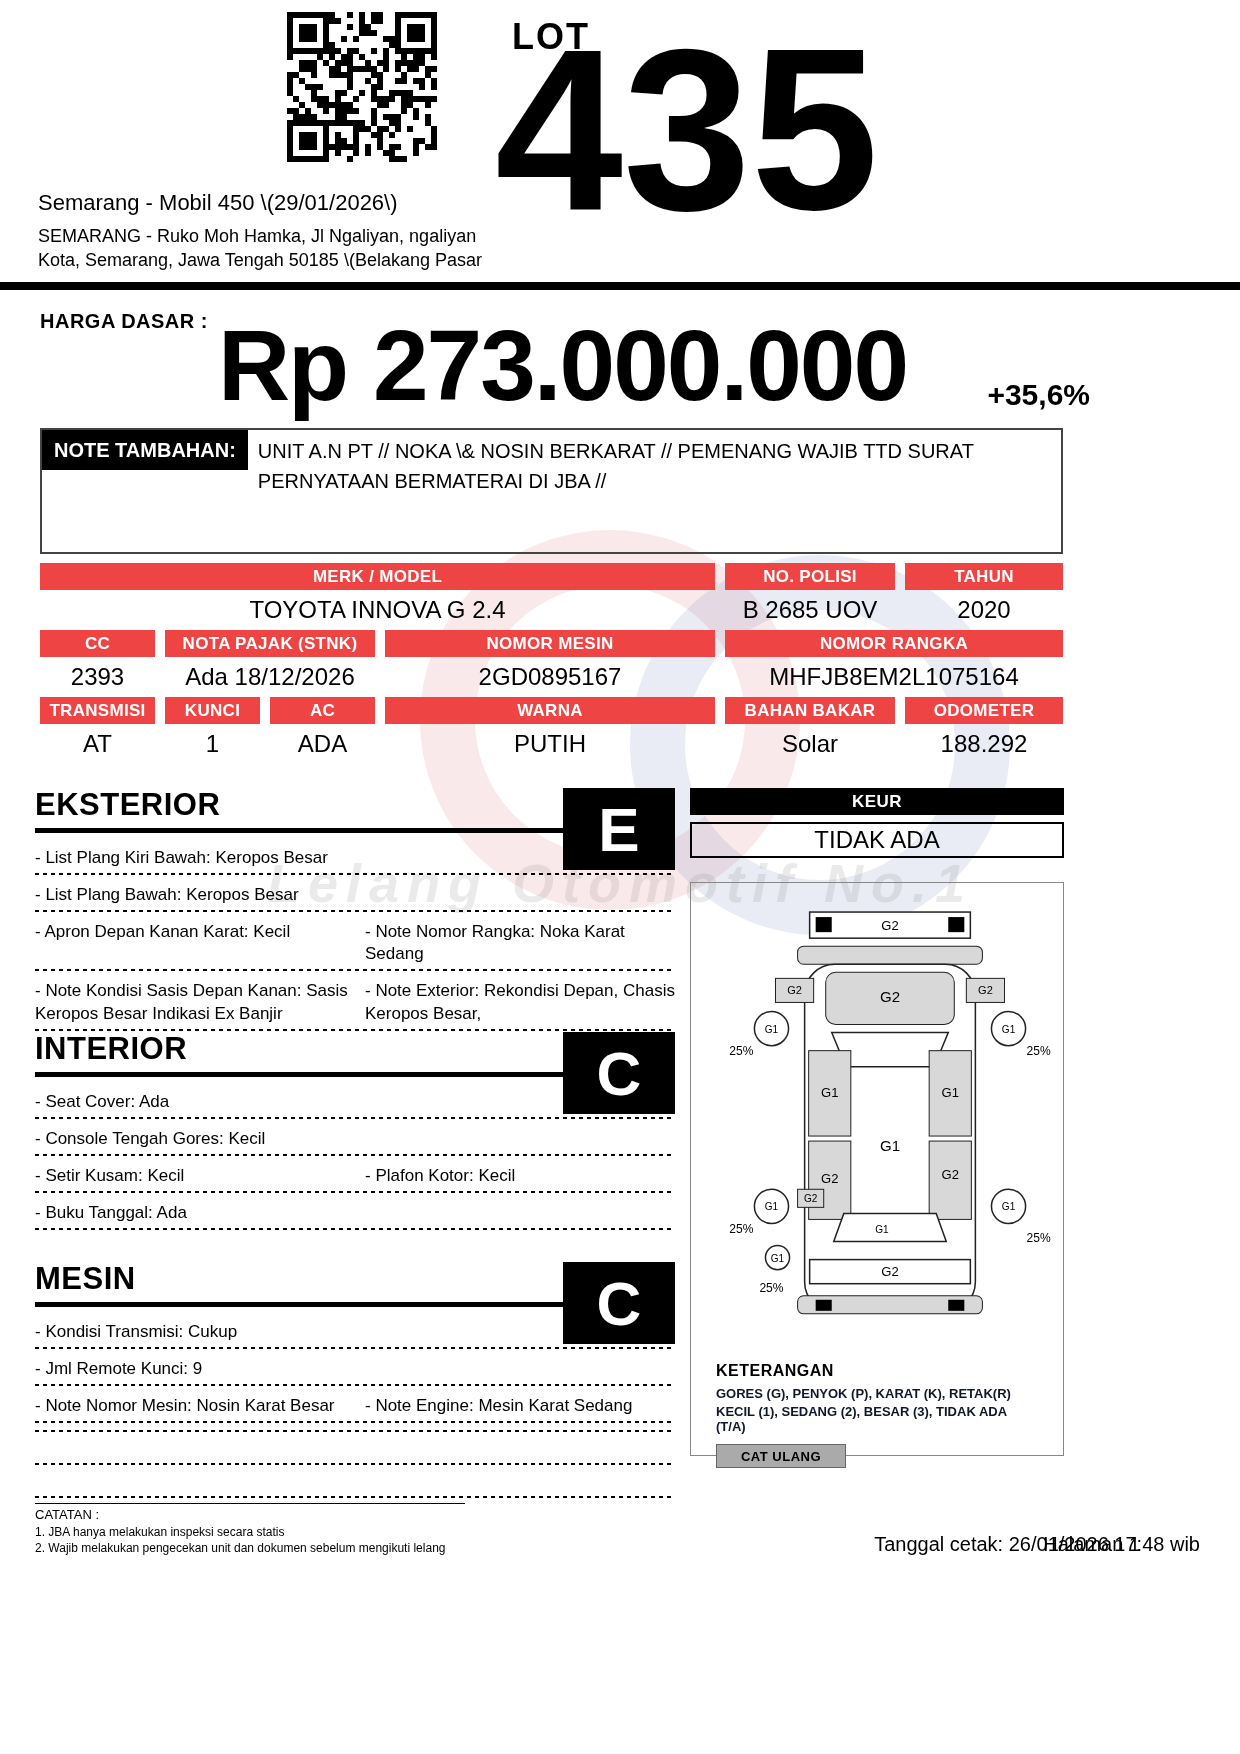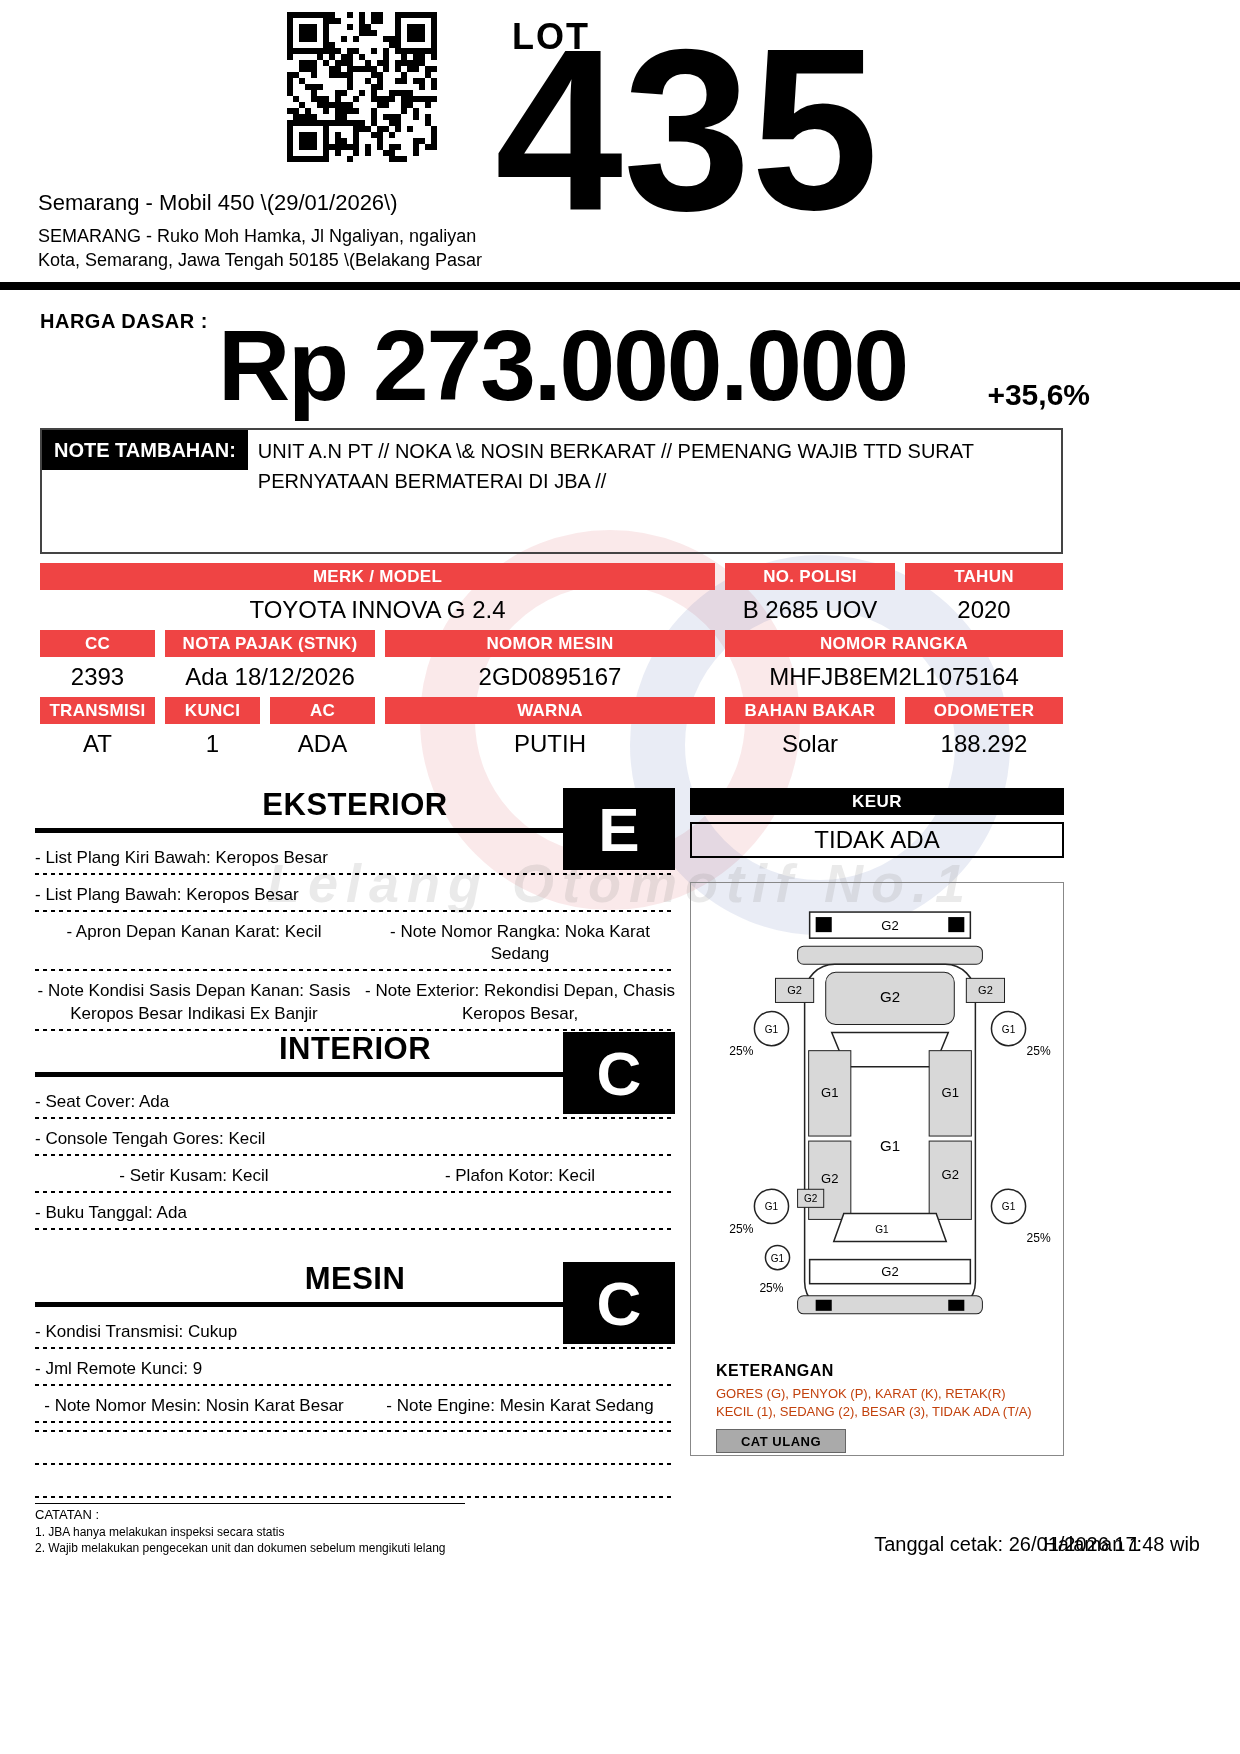--- a/index.html
+++ b/index.html
@@ -31,21 +31,21 @@
   .note-chip{float:left;background:#000;color:#fff;font-weight:700;font-size:20px;
              padding:5px 12px;margin:-6px 10px 2px -10px;}
   
   .spec{position:absolute;left:40px;top:563px;width:1023px;}
   .srow{display:flex;gap:10px;}
   .hcell{background:#ef4444;color:#fff;font-weight:700;font-size:17px;height:27px;
          display:flex;align-items:center;justify-content:center;letter-spacing:.3px;box-sizing:border-box;}
   .vcell{font-size:24px;height:40px;display:flex;align-items:center;justify-content:center;box-sizing:border-box;}
   
   .left-col{position:absolute;left:35px;top:788px;width:640px;height:720px;}
-  .section{position:absolute;width:640px;text-align:center;}
+  .section{position:absolute;width:640px;}
   .sec-title{font-size:31px;font-weight:700;letter-spacing:.5px;line-height:1.1;}
   .sec-underline{width:528px;height:5px;background:#000;margin-top:6px;margin-bottom:12px;}
   .grade-box{position:absolute;left:528px;top:0;width:112px;height:82px;background:#000;color:#fff;
              display:flex;align-items:center;justify-content:center;font-size:62px;font-weight:700;}
   .item-row{margin-bottom:7px;}
   .row-flex{display:flex;align-items:flex-start;min-height:22px;}
   .lt,.rt{font-size:17px;line-height:1.3;padding:2px 0;}
   .row-flex .lt{width:330px;flex:none;box-sizing:border-box;padding-right:12px;}
   .row-flex .rt{flex:1;}
   .row-flex.single .lt{width:auto;padding-right:0;}
@@ -53,21 +53,21 @@
            background-image:repeating-linear-gradient(90deg,#000 0 4px,transparent 4px 8px);}
   
   .right-col{position:absolute;left:690px;top:788px;width:374px;}
   .keur-bar{background:#000;color:#fff;font-weight:700;font-size:17px;height:27px;
             display:flex;align-items:center;justify-content:center;letter-spacing:.5px;}
   .keur-value{border:2px solid #000;margin-top:7px;height:36px;display:flex;align-items:center;
               justify-content:center;font-size:24px;box-sizing:border-box;}
   .diagram-box{margin-top:24px;border:1px solid #888;height:574px;box-sizing:border-box;padding:17px;}
   .ket{padding:2px 8px;}
   .ket-title{font-size:16px;font-weight:700;letter-spacing:.5px;margin:4px 0 6px;}
-  .ket-line{font-size:13px;font-weight:400;margin:3px 0;color:#c2410c;}
+  .ket-line{font-size:13px;font-weight:700;margin:3px 0;color:#0f172a;}
   .cat-btn{margin-top:10px;width:128px;height:22px;background:#aaa;border:1px solid #666;
            font-size:13px;font-weight:700;display:flex;align-items:center;justify-content:center;letter-spacing:.5px;}
   
   .catatan{position:absolute;left:35px;top:1503px;width:430px;border-top:1px solid #000;padding-top:3px;}
   .catatan-label{font-size:13px;margin-bottom:2px;}
   .catatan-item{font-size:12px;line-height:1.35;}
   .page-num{position:absolute;left:0;top:1533px;width:1140px;text-align:right;font-size:20px;}
   .printed{position:absolute;right:40px;top:1533px;font-size:20px;}
   svg text{font-family:"Liberation Sans",sans-serif;}
   .t{text-anchor:middle;fill:#000;font-size:13px;}

